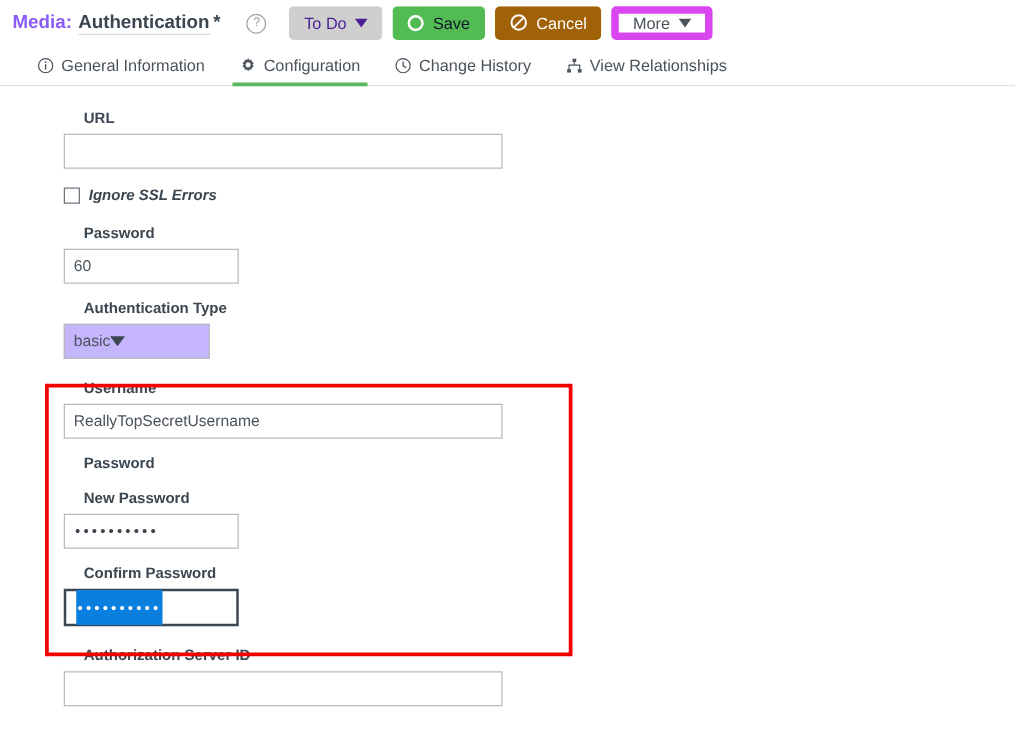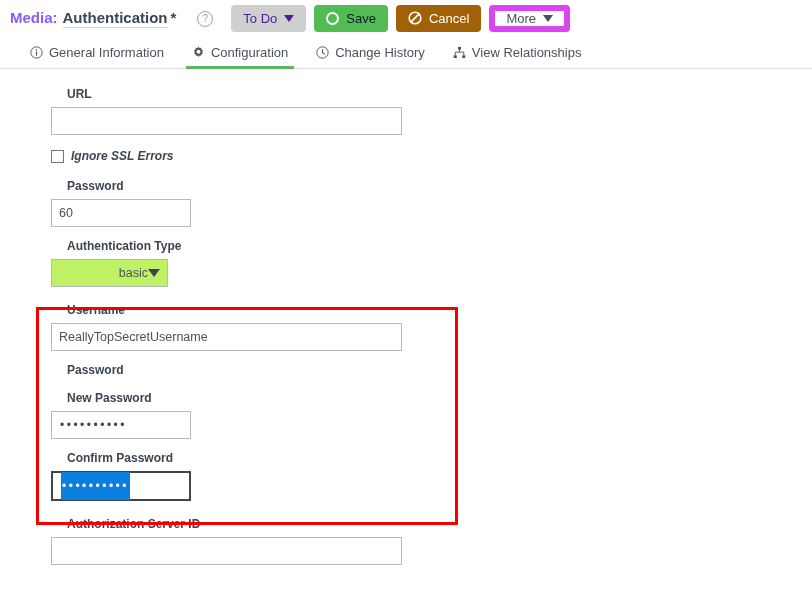--- a/index.html
+++ b/index.html
@@ -182,30 +182,30 @@
   }
   .input-wide { width: 351px; }
   .input-med  { width: 140px; }
   .input-pw   { width: 140px; }
   .input-focus {
     border: 2px solid #3c4650;
     height: 30px;
   }
   .select {
     border: 1px solid #b6bbc0;
-    background: #bef264;
+    background: #c4b5fd;
     height: 28px;
     width: 117px;
     box-sizing: border-box;
     font-size: 12.5px;
     color: #4a525c;
     padding: 0 7px;
     display: flex;
     align-items: center;
-    justify-content: flex-end;
+    justify-content: flex-start;
     cursor: pointer;
   }
   .select .caret {
     border-top-color: #3c4650;
     border-left-width: 6px;
     border-right-width: 6px;
     border-top-width: 8px;
   }
 
   .checkrow {

